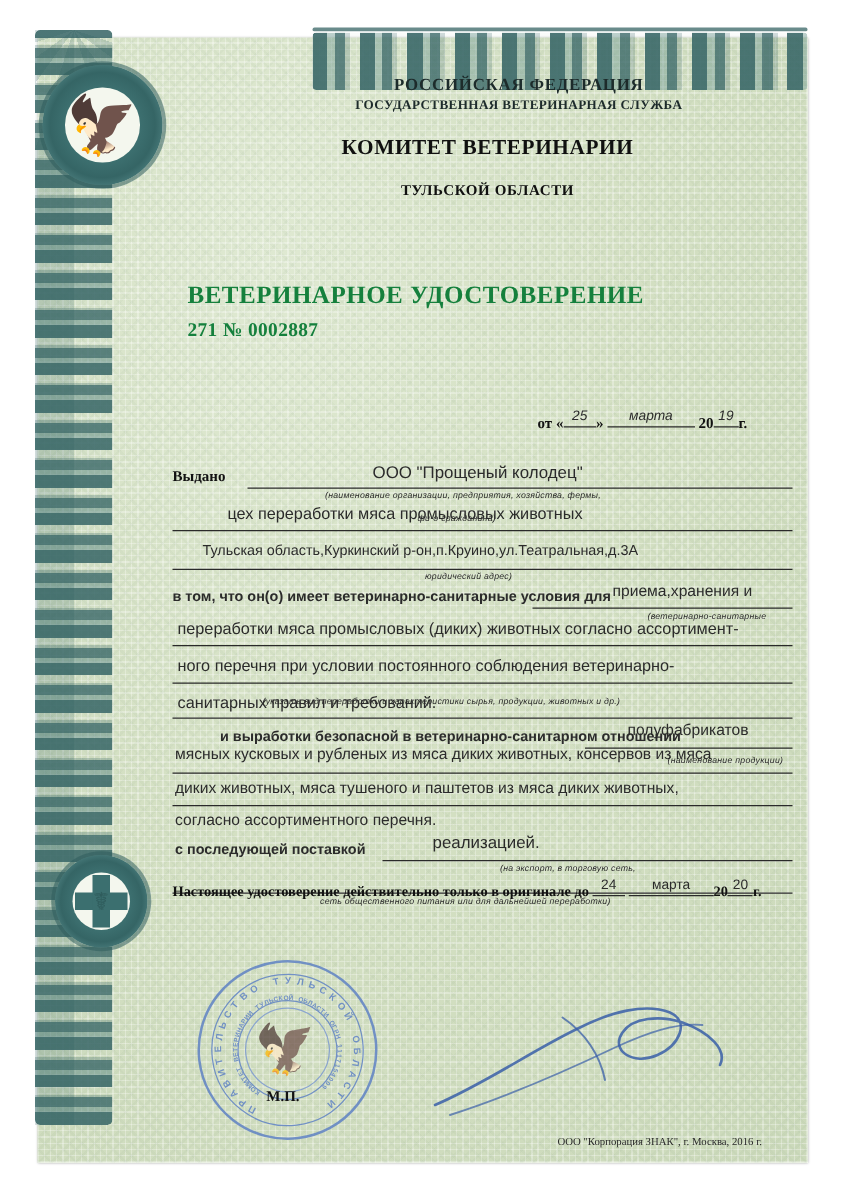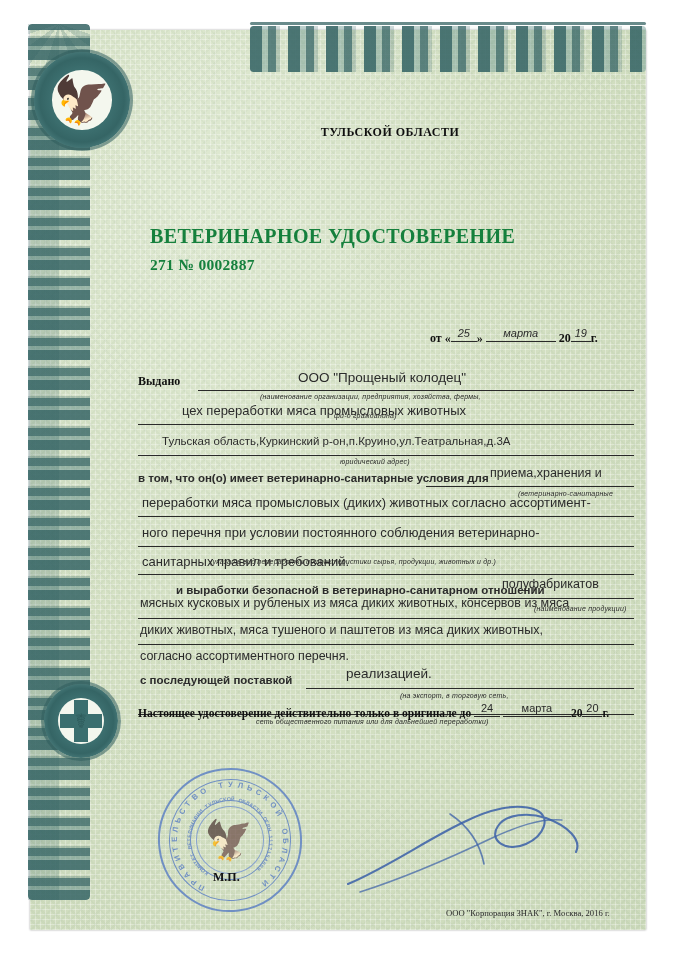--- a/index.html
+++ b/index.html
@@ -191,22 +191,27 @@
   <div class="medallion" id="medallion-vet">
     <div class="inner">
       <div class="vet-cross">
         <div class="bar h"></div>
         <div class="bar v"></div>
         <div class="bowl">☤</div>
       </div>
     </div>
   </div>
 
+  <div class="hdr">
+    <div class="l1">РОССИЙСКАЯ ФЕДЕРАЦИЯ</div>
+    <div class="l2">ГОСУДАРСТВЕННАЯ ВЕТЕРИНАРНАЯ СЛУЖБА</div>
+  </div>
 
   <div class="committee">
+    <div class="c1">КОМИТЕТ ВЕТЕРИНАРИИ</div>
     <div class="c2">ТУЛЬСКОЙ ОБЛАСТИ</div>
   </div>
 
   <div class="title">
     <div class="t1">ВЕТЕРИНАРНОЕ УДОСТОВЕРЕНИЕ</div>
     <div class="t2">271 № 0002887</div>
   </div>
 
   <div class="date-line">
     <span>от «</span><span class="slot s-day"><span class="v">25</span></span><span>»</span>

